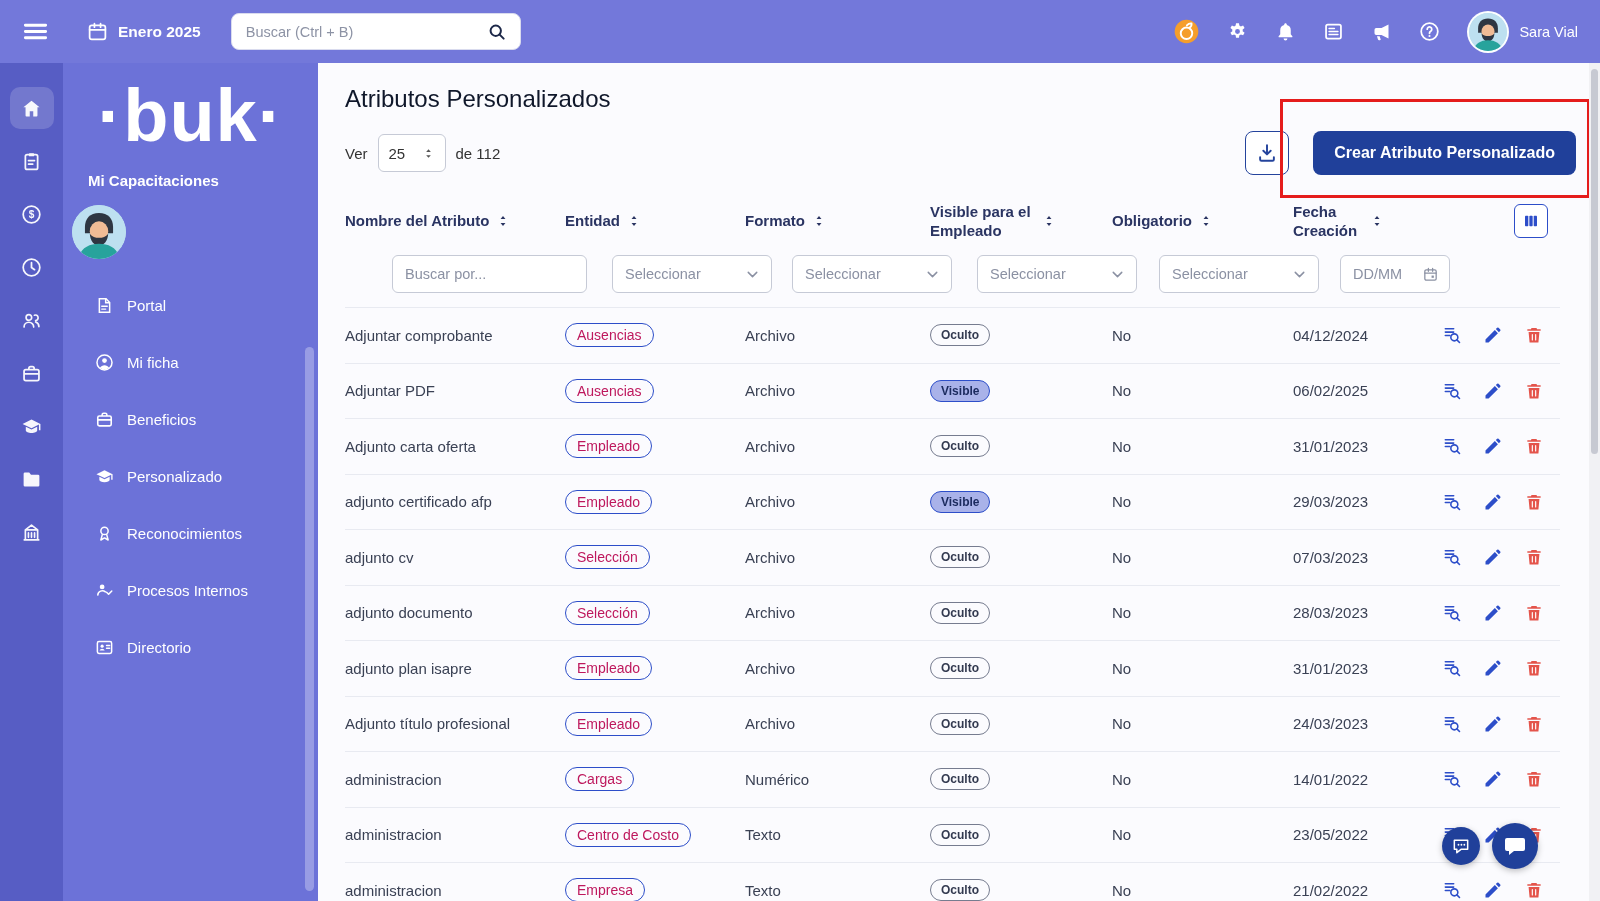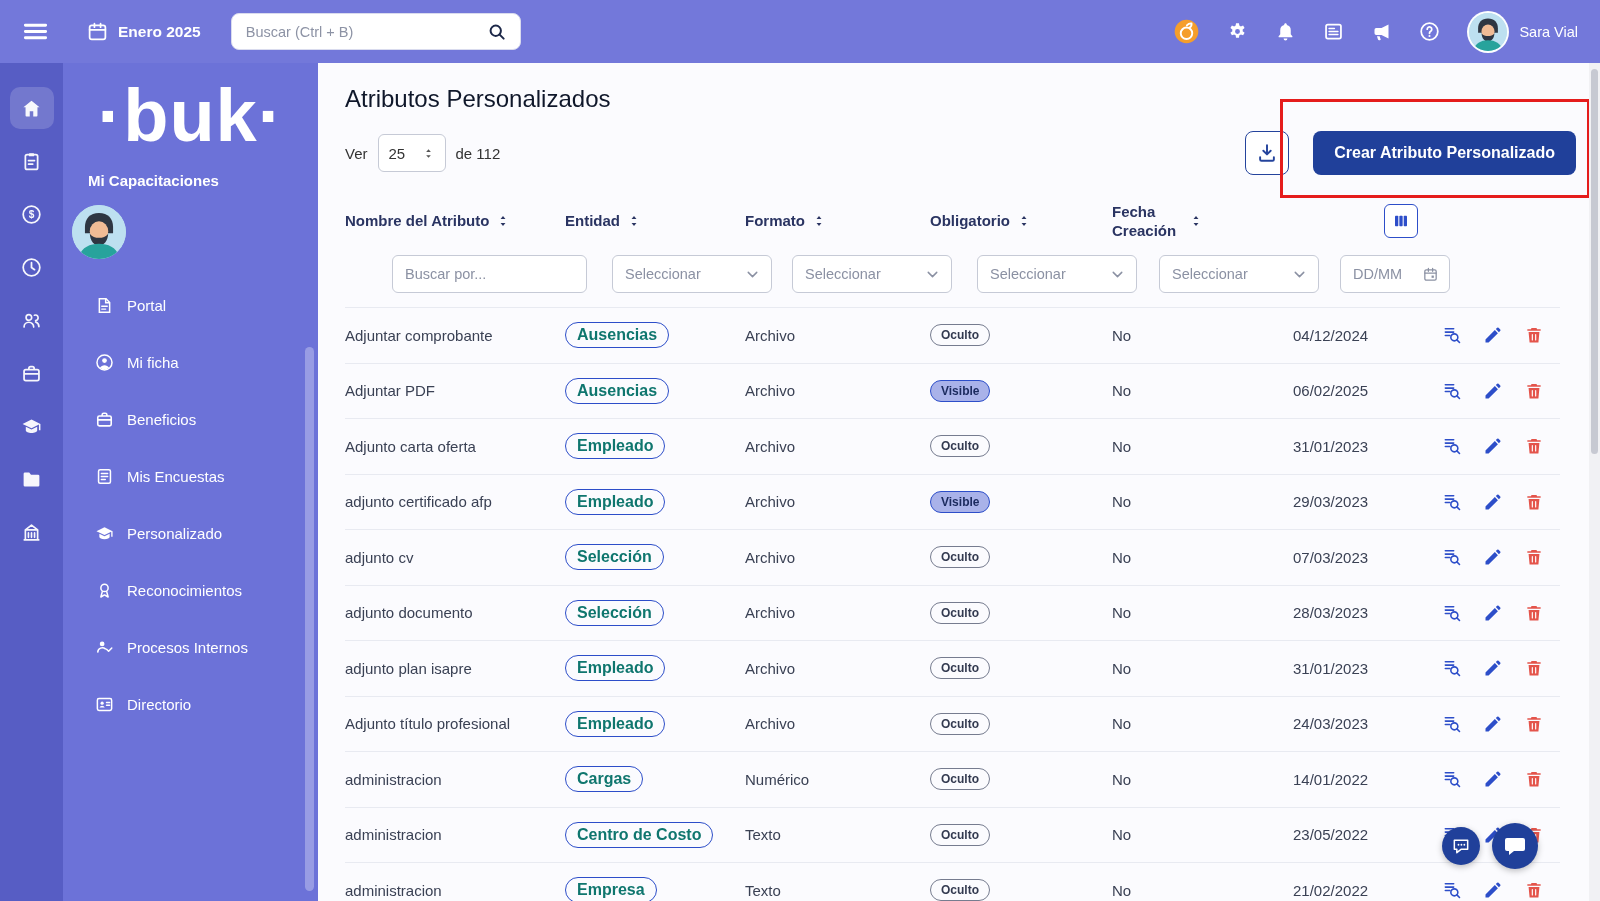--- a/index.html
+++ b/index.html
@@ -104,21 +104,21 @@
   .filter-select { width: 160px; display: flex; align-items: center; justify-content: space-between;
                    padding: 0 10px 0 12px; cursor: pointer; }
   .filter-select .ph, .filter-date .ph { color: #8b91a3; }
   .filter-select .ic, .filter-date .ic { width: 17px; height: 17px; color: #8b91a3; }
   .filter-date { width: 110px; display: flex; align-items: center; justify-content: space-between;
                  padding: 0 10px 0 12px; cursor: text; }
   .trow { align-items: center; height: 55.5px; border-top: 1px solid #e8eaf1; font-size: 15px;
           color: #3a4154; background: transparent; }
   .td { padding-right: 10px; }
   .pill { display: inline-block; white-space: nowrap; }
-  .pill.entity { border: 1.6px solid #2d4ec9; color: #0f766e; font-weight: bold; font-size: 16px;
+  .pill.entity { border: 1.6px solid #2d4ec9; color: #be185d; font-weight: normal; font-size: 14px;
                  padding: 3px 11px; border-radius: 13px; }
   .pill.vis { font-size: 12px; padding: 3px 10px; border-radius: 12px; }
   .pill.vis.is-hidden { border: 1.3px solid #767c8f; color: #333a50; font-weight: 600; }
   .pill.vis.is-visible { border: 1.6px solid #2d4ec9; background: #a9b2e9; color: #1b2a5e; font-weight: bold; }
   .actions { display: flex; gap: 21px; justify-content: flex-end; padding-right: 16px; }
   .act { display: flex; }
   .act .ic { width: 20px; height: 20px; }
   .act.blue { color: #2d4ec9; }
   .act.red { color: #e4544b; }
 
@@ -345,29 +345,20 @@
   <li class="menu-item">
     <span class="ic">
             <svg xmlns="http://www.w3.org/2000/svg" viewBox="0 0 24 24">
               <rect x="3.5" y="7.5" width="17" height="12.5" rx="2" fill="none" stroke="currentColor" stroke-width="2"></rect>
               <path d="M9 7.5V6a2 2 0 0 1 2-2h2a2 2 0 0 1 2 2v1.5M3.5 12.5h17" stroke="currentColor" stroke-width="2" fill="none"></path>
             </svg>
           </span>
     <span>Beneficios</span>
   </li>
 
-  <li class="menu-item">
-    <span class="ic">
-            <svg xmlns="http://www.w3.org/2000/svg" viewBox="0 0 24 24">
-              <rect x="4.5" y="3.5" width="15" height="17" rx="2" fill="none" stroke="currentColor" stroke-width="1.9"></rect>
-              <path d="M8 8.3h8M8 12h8M8 15.7h5" stroke="currentColor" stroke-width="1.8" stroke-linecap="round"></path>
-            </svg>
-          </span>
-    <span>Mis Encuestas</span>
-  </li>
 
   <li class="menu-item">
     <span class="ic">
             <svg xmlns="http://www.w3.org/2000/svg" viewBox="0 0 24 24">
               <path fill="currentColor" d="M12 4L1.8 9 12 14l8.5-4.2v6.4h1.7V9z"></path>
               <path fill="currentColor" d="M5.5 12.3v4.2c0 1.4 2.9 2.9 6.5 2.9s6.5-1.5 6.5-2.9v-4.2L12 15.5z"></path>
             </svg>
           </span>
     <span>Personalizado</span>
   </li>
@@ -453,20 +444,29 @@
           <span>Entidad</span>
           <span class="ic sort">
               <svg xmlns="http://www.w3.org/2000/svg" viewBox="0 0 24 24">
                 <path d="M12 3.5l4.2 5H7.8z" fill="currentColor"></path>
                 <path d="M12 20.5l-4.2-5h8.4z" fill="currentColor"></path>
               </svg>
             </span>
         </div>
         <div class="th">
           <span>Formato</span>
+          <span class="ic sort">
+              <svg xmlns="http://www.w3.org/2000/svg" viewBox="0 0 24 24">
+                <path d="M12 3.5l4.2 5H7.8z" fill="currentColor"></path>
+                <path d="M12 20.5l-4.2-5h8.4z" fill="currentColor"></path>
+              </svg>
+            </span>
+        </div>
+        <div class="th">
+          <span class="wrap-105">Visible para el Empleado</span>
           <span class="ic sort">
               <svg xmlns="http://www.w3.org/2000/svg" viewBox="0 0 24 24">
                 <path d="M12 3.5l4.2 5H7.8z" fill="currentColor"></path>
                 <path d="M12 20.5l-4.2-5h8.4z" fill="currentColor"></path>
               </svg>
             </span>
         </div>
         <div class="th">
           <span>Obligatorio</span>
           <span class="ic sort">

